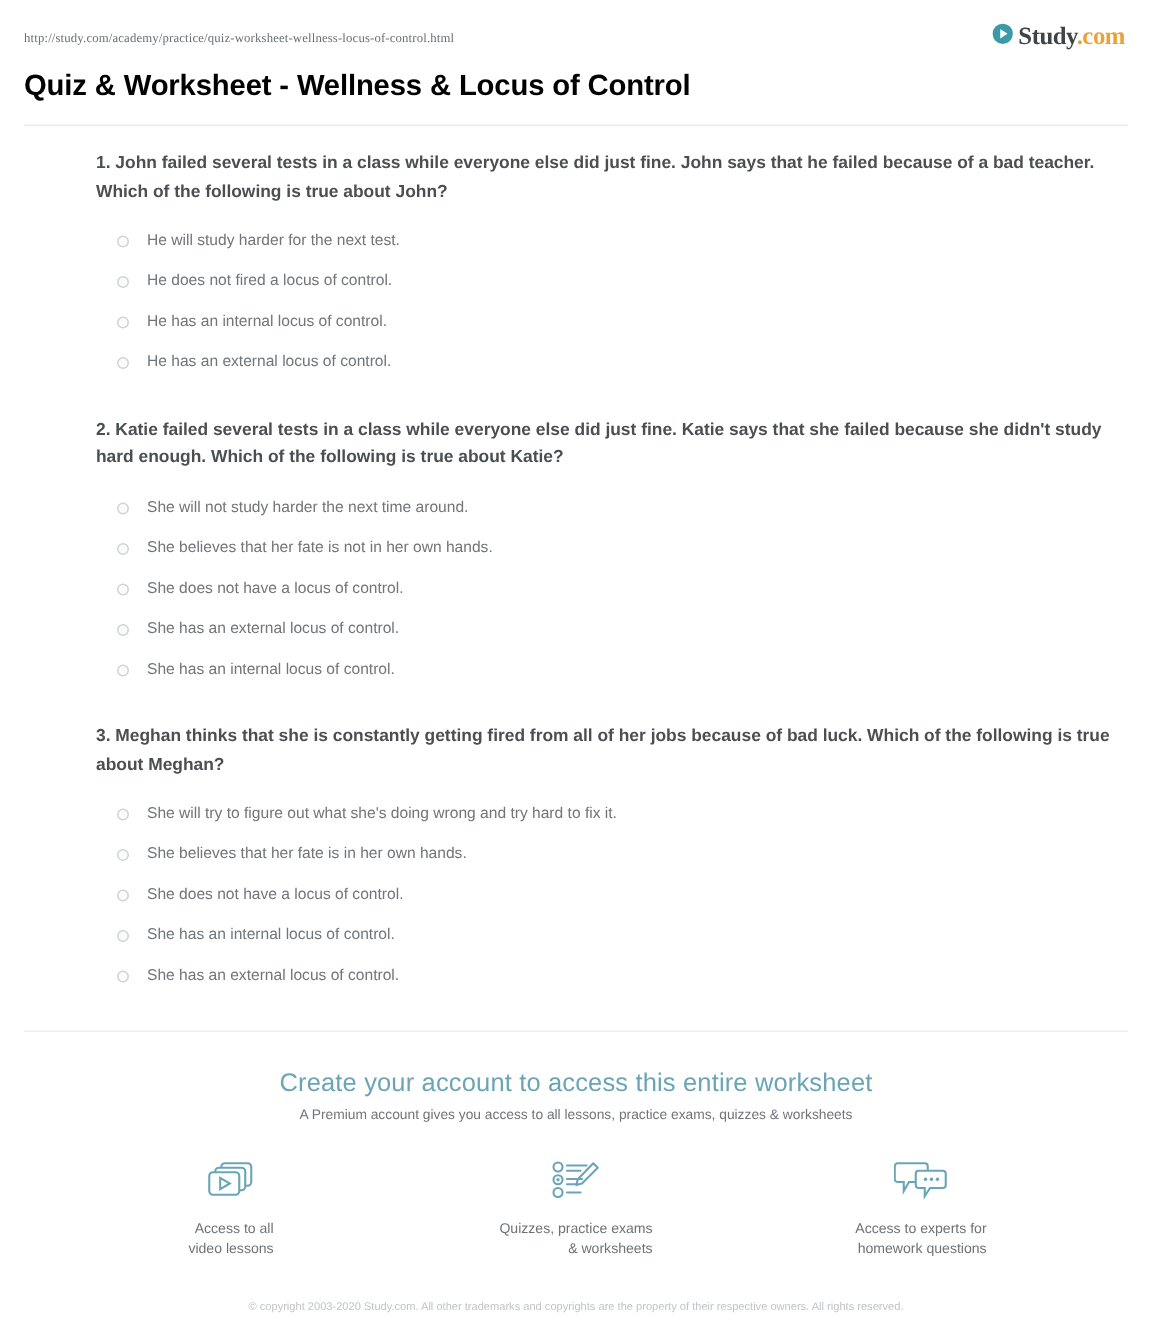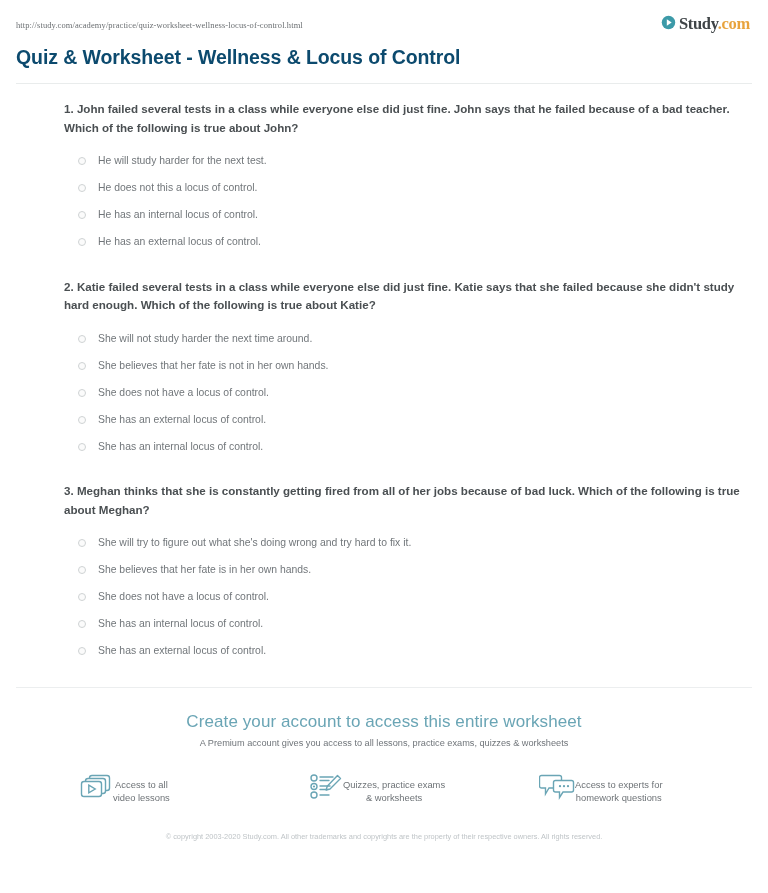--- a/index.html
+++ b/index.html
@@ -53,21 +53,21 @@
     color: #3f4447;
     letter-spacing: -0.3px;
     line-height: 1;
   }
   .logo-text .dot { color: #e8a33d; }
 
   
   .title {
     font-size: 19.5px;
     font-weight: bold;
-    color: #0c4a6e;
+    color: #000000;
     margin: 16px 0 0 2px;
     letter-spacing: -0.1px;
   }
   .rule {
     border: 0;
     border-top: 1px solid #e9ecec;
     margin: 14px 2px 0 2px;
   }
 
   
@@ -124,23 +124,23 @@
   }
 
   .features {
     display: flex;
     justify-content: center;
     gap: 80px;
     margin-top: 22px;
   }
   .feature {
     width: 150px;
-    text-align: center;
-    display: flex;
-    flex-direction: row;
+    text-align: right;
+    display: flex;
+    flex-direction: column;
     align-items: center;
   }
   .feature-icon {
     height: 34px;
     display: flex;
     align-items: center;
     justify-content: center;
   }
   .feature-label {
     margin-top: 8px;
@@ -184,21 +184,21 @@
 
     <div class="question-block">
       <p class="q-text">1. John failed several tests in a class while everyone else did just fine. John says that he failed because of a bad teacher. Which of the following is true about John?</p>
       <ul class="options">
         <li class="option">
           <span class="radio"></span>
           <span class="option-label">He will study harder for the next test.</span>
         </li>
         <li class="option">
           <span class="radio"></span>
-          <span class="option-label">He does not this a locus of control.</span>
+          <span class="option-label">He does not fired a locus of control.</span>
         </li>
         <li class="option">
           <span class="radio"></span>
           <span class="option-label">He has an internal locus of control.</span>
         </li>
         <li class="option">
           <span class="radio"></span>
           <span class="option-label">He has an external locus of control.</span>
         </li>
       </ul>

